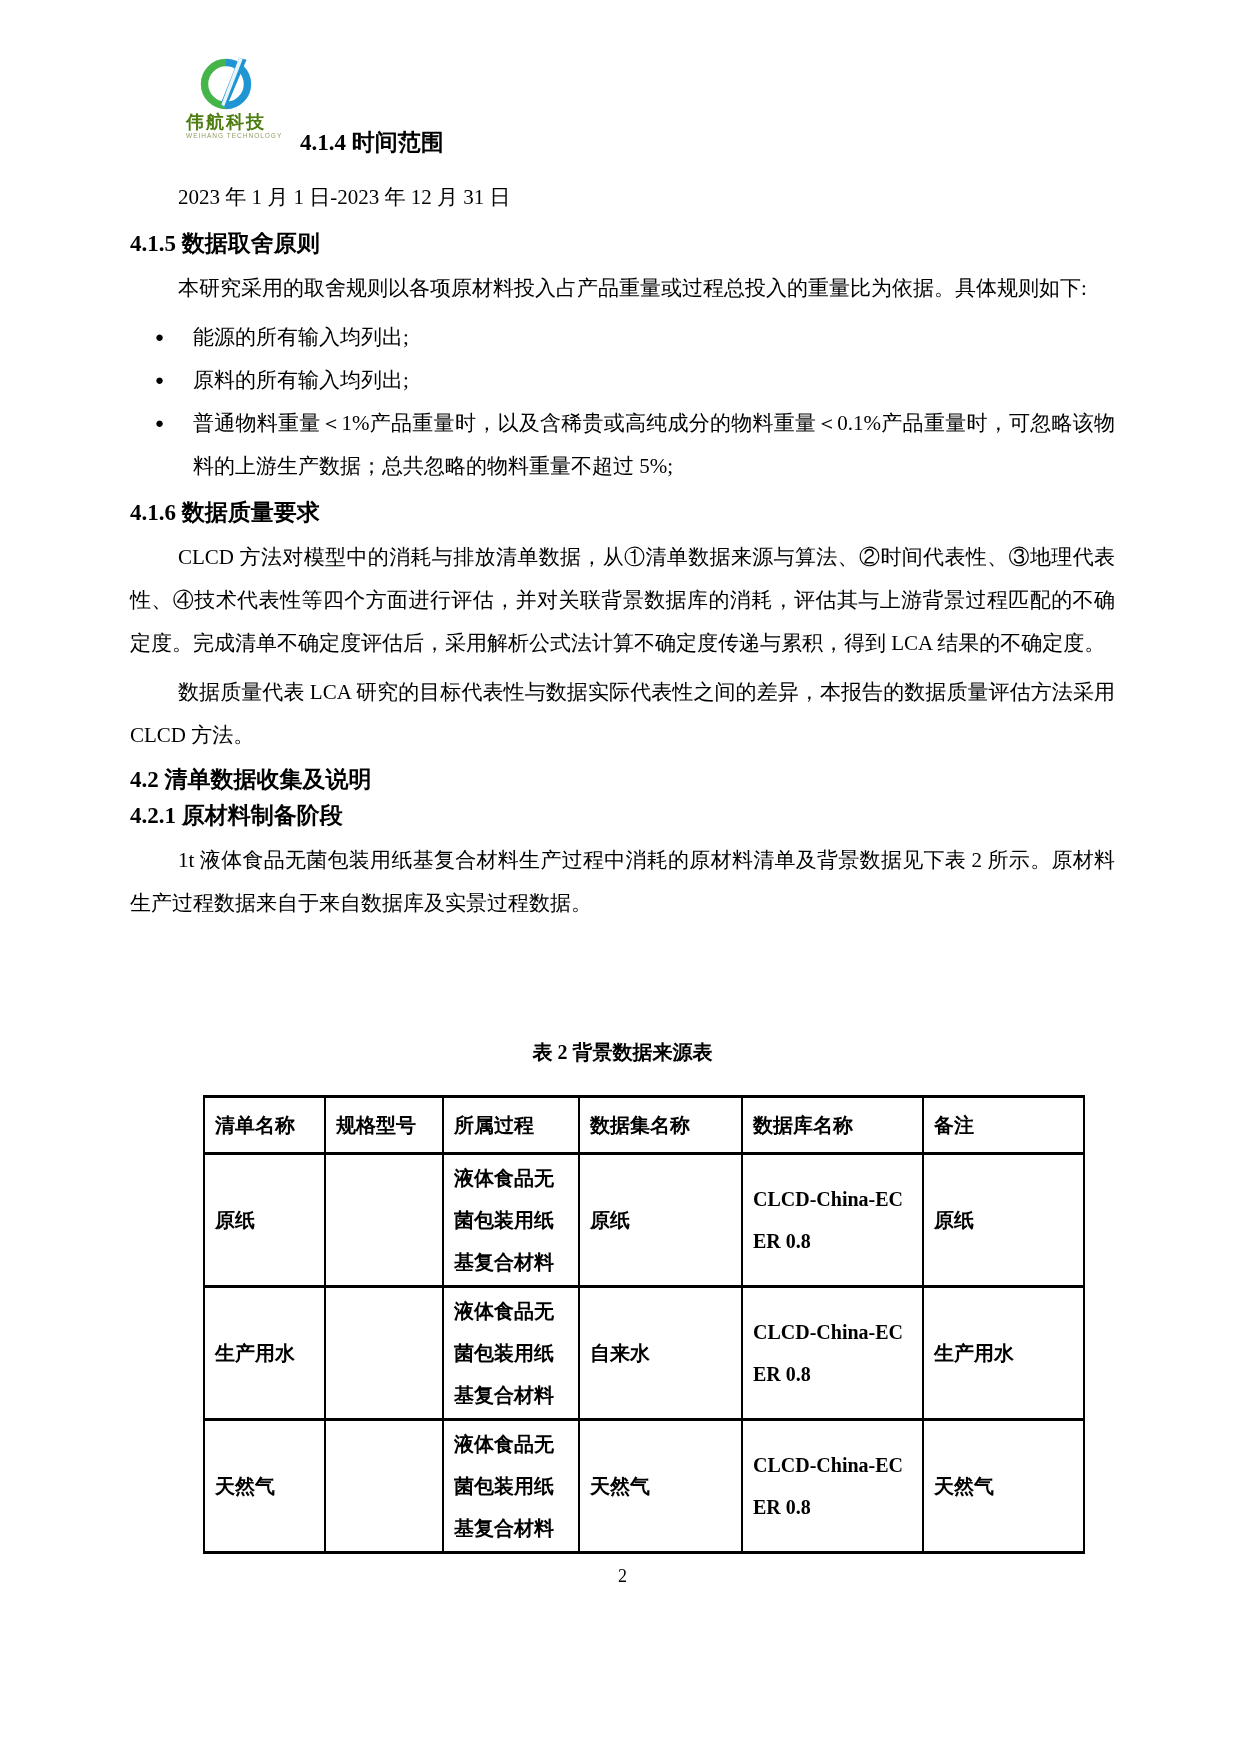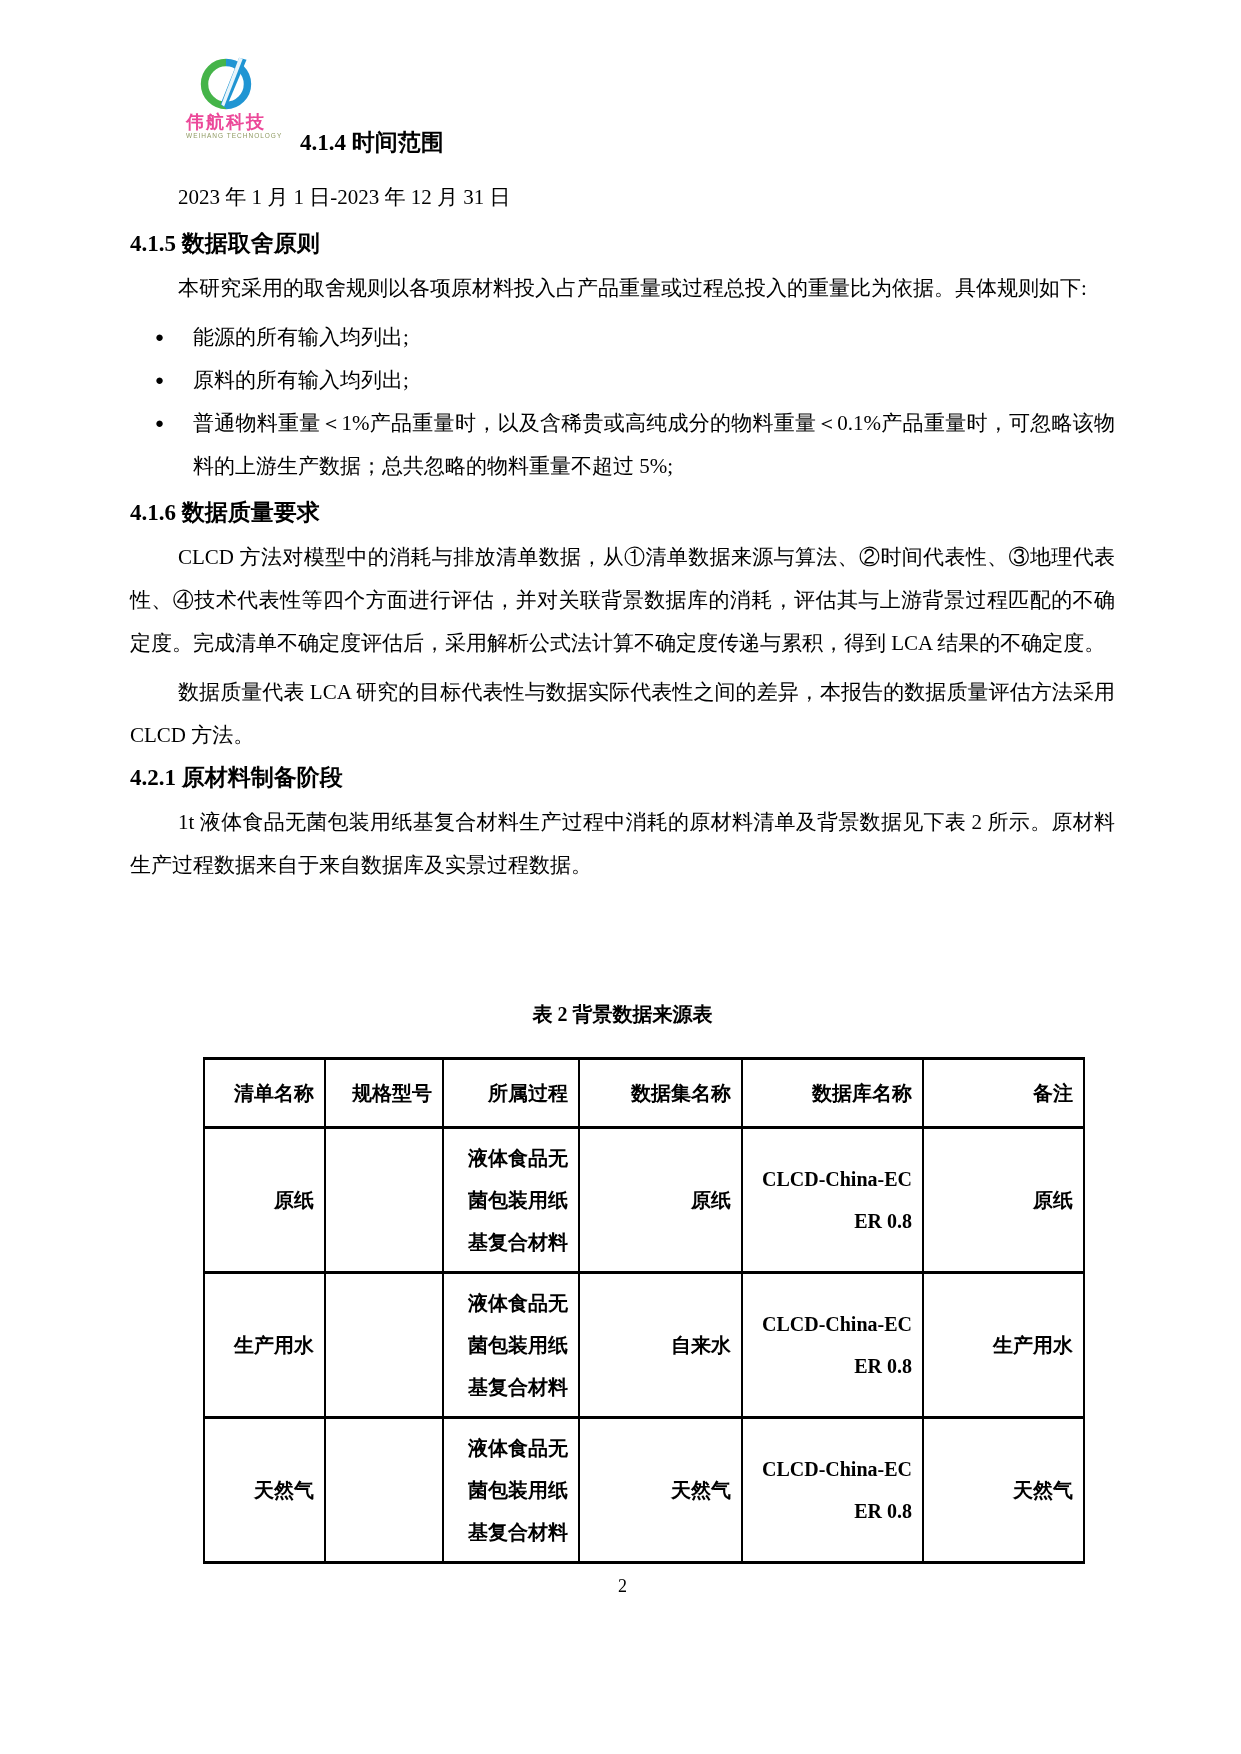--- a/index.html
+++ b/index.html
@@ -11,21 +11,21 @@
     overflow:hidden;
     font-family:"Liberation Serif","DejaVu Serif",serif;
     color:#000;
   }
   .content{margin:0 130px 0 130px;width:985px;}
 
   
   .logo{position:absolute;left:186px;top:56px;width:150px;text-align:left;}
   .logo-mark{display:block;margin-left:12px;width:56px;height:56px;}
   .logo-name{font-family:"Liberation Sans","DejaVu Sans",sans-serif;
-    font-weight:bold;font-size:18px;letter-spacing:2px;color:#ec4899;line-height:20px;}
+    font-weight:bold;font-size:18px;letter-spacing:2px;color:#4d7c0f;line-height:20px;}
   .logo-sub{font-family:"Liberation Sans","DejaVu Sans",sans-serif;
     font-size:6.5px;letter-spacing:1px;color:#8f9a62;line-height:8px;}
 
   
   .h-sub{font-size:23px;font-weight:bold;margin:128px 0 0 170px;line-height:30px;}
   .h2{font-size:23px;font-weight:bold;line-height:30px;margin:10px 0 0 0;}
   .h2.mt8{margin-top:8px;}
   .h2.mt14{margin-top:6px;}
 
   
@@ -40,21 +40,21 @@
   .bullets .marker{position:absolute;left:25px;top:0;font-size:15px;line-height:43px;}
 
   
   .tbl-caption{margin-top:112px;text-align:center;font-size:20px;font-weight:bold;
     font-family:Liberation Serif, serif;line-height:30px;}
   table.src{border-collapse:collapse;margin:28px 0 0 73px;table-layout:fixed;width:880px;
     font-size:20px;}
   table.src th,table.src td{
     border-left:2px solid #000;border-right:2px solid #000;
     border-top:3px solid #000;border-bottom:3px solid #000;
-    text-align:right;vertical-align:middle;padding:8px 10px;
+    text-align:left;vertical-align:middle;padding:2px 10px;
     overflow:hidden;word-break:break-word;
   }
   table.src th{height:50px;font-weight:bold;font-size:20px;}
   table.src td{height:121px;line-height:42px;font-weight:bold;}
   td.pre{white-space:pre-line;}
   .pagenum{text-align:center;font-size:18px;margin-top:10px;line-height:24px;}
 </style>
 </head>
 <body>
 
@@ -96,20 +96,21 @@
         <span>普通物料重量＜1%产品重量时，以及含稀贵或高纯成分的物料重量＜0.1%产品重量时，可忽略该物料的上游生产数据；总共忽略的物料重量不超过 5%;</span>
       </li>
     </ul>
 
     <div class="h2">4.1.6 数据质量要求</div>
 
     <p class="para indent">CLCD 方法对模型中的消耗与排放清单数据，从①清单数据来源与算法、②时间代表性、③地理代表性、④技术代表性等四个方面进行评估，并对关联背景数据库的消耗，评估其与上游背景过程匹配的不确定度。完成清单不确定度评估后，采用解析公式法计算不确定度传递与累积，得到 LCA 结果的不确定度。</p>
 
     <p class="para indent mt6">数据质量代表 LCA 研究的目标代表性与数据实际代表性之间的差异，本报告的数据质量评估方法采用 CLCD 方法。</p>
 
+    <div class="h2 mt8">4.2 清单数据收集及说明</div>
 
     <div class="h2 mt14">4.2.1 原材料制备阶段</div>
 
     <p class="para indent">1t 液体食品无菌包装用纸基复合材料生产过程中消耗的原材料清单及背景数据见下表 2 所示。原材料生产过程数据来自于来自数据库及实景过程数据。</p>
 
     <div class="tbl-caption">表 2 背景数据来源表</div>
 
     <table class="src">
       <colgroup>
         <col style="width:121px">

